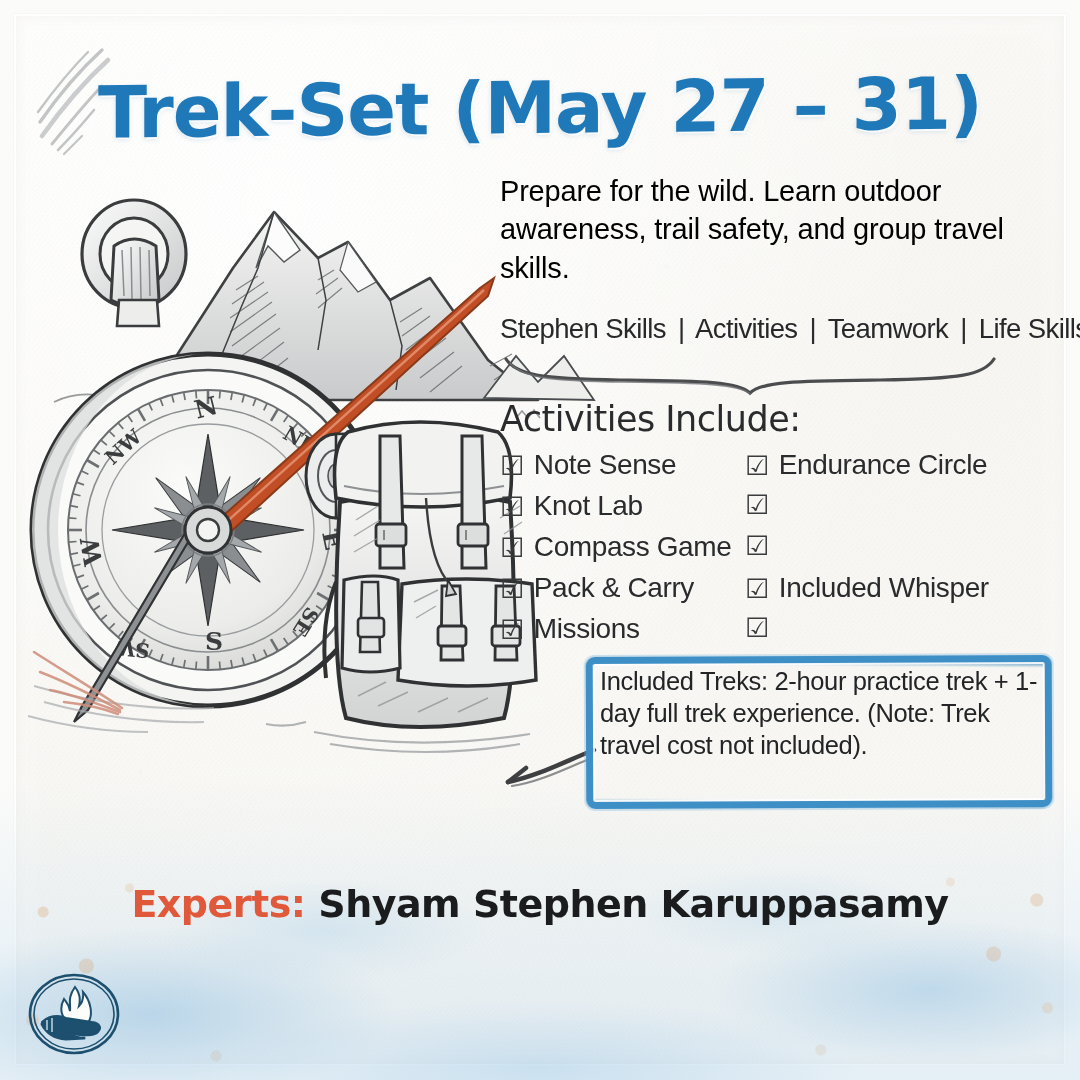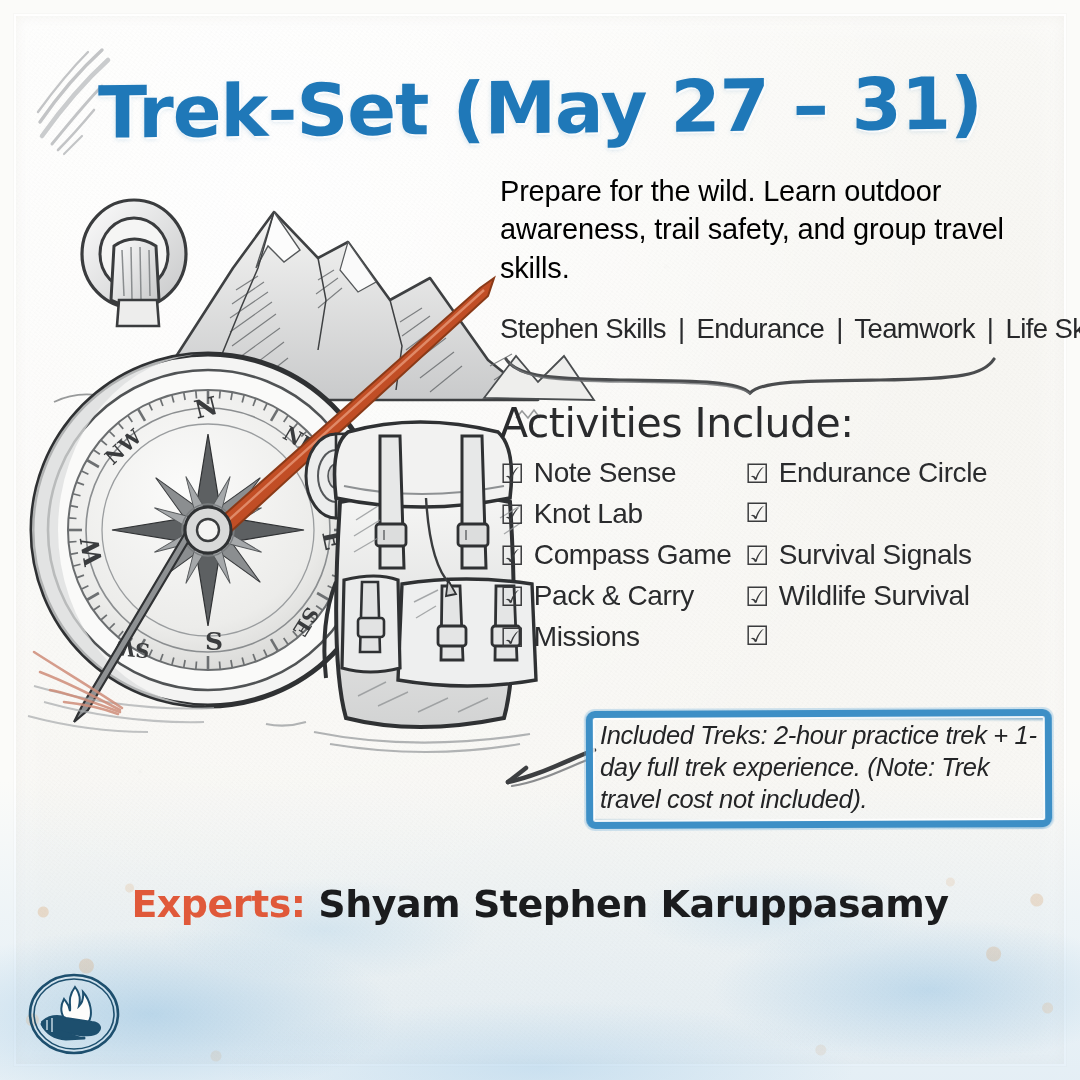--- a/index.html
+++ b/index.html
@@ -115,21 +115,21 @@
     white-space: nowrap;
     letter-spacing: -0.6px;
   }
   .tags .sep { padding: 0 5px; color: #2b2c2e; }
 
   .brace-wrap { margin-top: 8px; height: 44px; }
 
   .act-title {
     margin-top: 2px;
     font-family: "DejaVu Sans", sans-serif;
-    font-size: 41px;
+    font-size: 35px;
     color: #2a2b2d;
     letter-spacing: -0.5px;
   }
 
   .act-grid {
     margin-top: 10px;
     display: grid;
     grid-template-columns: 235px 1fr;
     row-gap: 9px;
     column-gap: 10px;
@@ -149,24 +149,23 @@
     font-family: "DejaVu Sans", sans-serif;
     font-size: 27px;
     line-height: 1;
     color: #3a3b3d;
     transform: translateY(1px);
   }
 
   
   .note {
     position: absolute;
-    left: 586px; top: 710px;
-    width: 466px; height: 118px;
+    left: 586px; top: 656px;
+    width: 466px; height: 152px;
     box-sizing: border-box;
-    font-style: italic;
   }
   .note-border {
     position: absolute; inset: 0;
     border: 7px solid #3d8fc6;
     border-radius: 9px;
     box-shadow:
       0 0 0 2px rgba(120,180,220,0.35),
       inset 0 0 0 2px rgba(255,255,255,0.85);
     filter: blur(0.35px);
     transform: rotate(-0.25deg);
@@ -548,21 +547,21 @@
 
   <div class="title">Trek-Set (May 27 – 31)</div>
 
   <div class="col-right">
 
     <div class="lede">Prepare for the wild. Learn outdoor awareness, trail safety, and group travel skills.</div>
 
     <div class="tags">
       <span>Stephen Skills</span>
       <span class="sep">|</span>
-      <span>Endurance</span>
+      <span>Activities</span>
       <span class="sep">|</span>
       <span>Teamwork</span>
       <span class="sep">|</span>
       <span>Life Skills</span>
     </div>
 
     <div class="brace-wrap">
       <svg viewBox="0 0 500 44" width="500" height="44" preserveAspectRatio="none">
         <path d="M6 6 C 16 22, 40 26, 120 27 C 200 28, 238 28, 250 40 C 262 28, 300 28, 380 27 C 460 26, 484 22, 494 6" fill="none" stroke="#4a4c4e" stroke-width="3.2" stroke-linecap="round"></path>
         <path d="M10 10 C 22 24, 46 28, 124 29 C 202 30, 240 31, 250 41" fill="none" stroke="#6f7274" stroke-width="1.6" stroke-linecap="round" opacity=".8"></path>
@@ -588,30 +587,29 @@
       <div class="act-item">
         <span class="chk">☑</span>
       </div>
 
       <div class="act-item">
         <span class="chk">☑</span>
         <span>Compass Game</span>
       </div>
       <div class="act-item">
         <span class="chk">☑</span>
-        <span>Survival Signals</span>
       </div>
 
       <div class="act-item">
         <span class="chk">☑</span>
         <span>Pack &amp; Carry</span>
       </div>
       <div class="act-item">
         <span class="chk">☑</span>
-        <span>Wildlife Survival</span>
+        <span>Included Whisper</span>
       </div>
 
       <div class="act-item">
         <span class="chk">☑</span>
         <span>Missions</span>
       </div>
       <div class="act-item">
         <span class="chk">☑</span>
       </div>
     </div>

